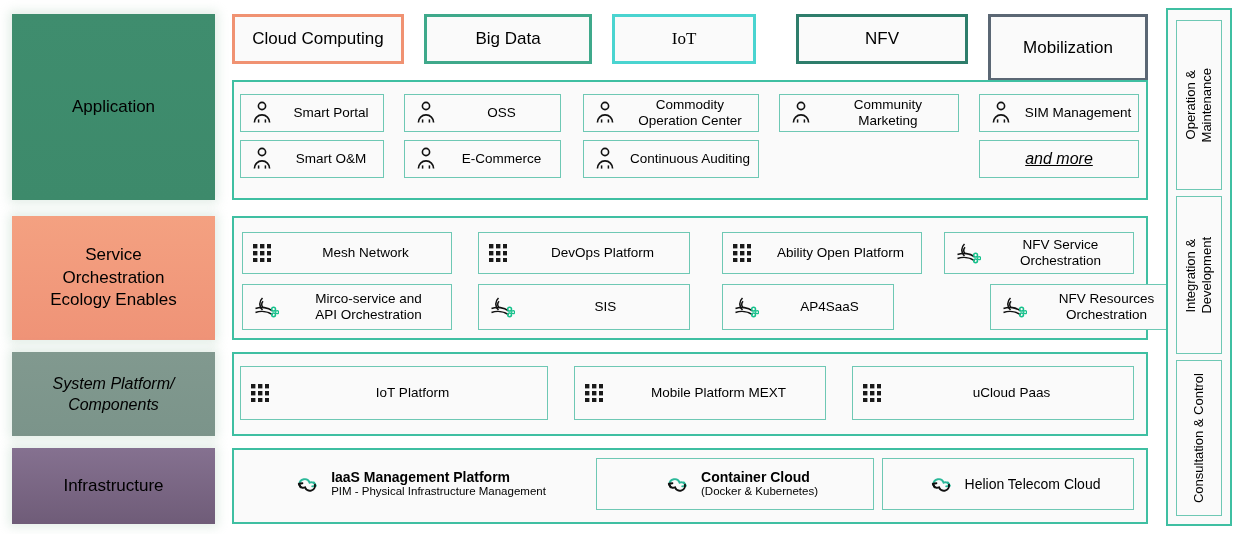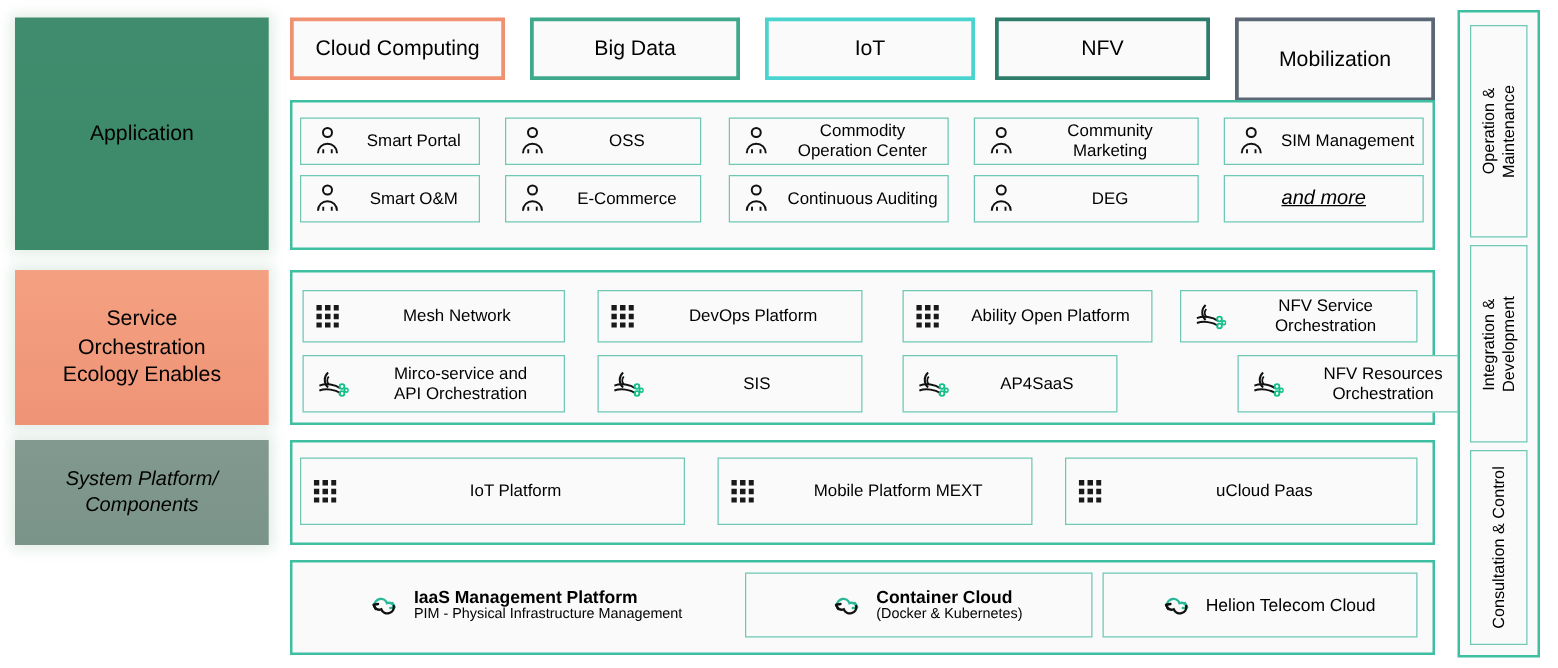--- a/index.html
+++ b/index.html
@@ -93,40 +93,43 @@
 </head>
 <body>
 
 <div id="stage">
     <div class="tab orange" style="left: 232px; top: 14px; width: 172px; height: 50px;">
       <span>Cloud Computing</span>
     </div>
     <div class="tab green" style="left: 424px; top: 14px; width: 168px; height: 50px;">
       <span>Big Data</span>
     </div>
-    <div class="tab cyan" style="left: 612px; top: 14px; width: 168px; height: 50px;">
+    <div class="tab cyan" style="left: 612px; top: 14px; width: 144px; height: 50px; font-family: Liberation Serif, serif;">
       <span>IoT</span>
     </div>
     <div class="tab teal" style="left: 796px; top: 14px; width: 172px; height: 50px;">
       <span>NFV</span>
     </div>
     <div class="tab slate" style="left: 988px; top: 14px; width: 160px; height: 67px;">
       <span>Mobilization</span>
     </div>
     <div class="layer-label app" style="left: 12px; top: 14px; width: 203px; height: 186px;">
       <span style="white-space: pre-line;">Application</span>
     </div>
     <div class="layer-label svc" style="left: 12px; top: 216px; width: 203px; height: 124px;">
       <span style="white-space: pre-line;">Service
 Orchestration
 Ecology Enables</span>
     </div>
     <div class="layer-label sys" style="left: 12px; top: 352px; width: 203px; height: 84px;">
       <span style="white-space: pre-line; font-style: italic;">System Platform/
 Components</span>
+    </div>
+    <div class="layer-label infra" style="left: 12px; top: 448px; width: 203px; height: 76px;">
+      <span style="white-space: pre-line;">Infrastructure</span>
     </div>
     <div class="layer-box" style="left: 232px; top: 80px; width: 916px; height: 120px;"></div>
     <div class="layer-box" style="left: 232px; top: 216px; width: 916px; height: 124px;"></div>
     <div class="layer-box" style="left: 232px; top: 352px; width: 916px; height: 84px;"></div>
     <div class="layer-box" style="left: 232px; top: 448px; width: 916px; height: 76px;"></div>
     <div class="cell left-ico" style="left: 240px; top: 94px; width: 144px; height: 38px;">
       <svg class="ico person" viewBox="0 0 22 24">
         <circle cx="11" cy="5" r="3.6" fill="none" stroke="#111" stroke-width="1.6"></circle>
         <path d="M3.4 21.5 A7.6 7.6 0 0 1 18.6 21.5" fill="none" stroke="#111" stroke-width="1.6"></path>
         <line x1="7.6" y1="18.4" x2="7.6" y2="21.6" stroke="#111" stroke-width="1.5"></line>
@@ -191,29 +194,20 @@
       <span class="lbl" style="white-space: pre-line;">E-Commerce</span>
     </div>
     <div class="cell left-ico" style="left: 583px; top: 140px; width: 176px; height: 38px;">
       <svg class="ico person" viewBox="0 0 22 24">
         <circle cx="11" cy="5" r="3.6" fill="none" stroke="#111" stroke-width="1.6"></circle>
         <path d="M3.4 21.5 A7.6 7.6 0 0 1 18.6 21.5" fill="none" stroke="#111" stroke-width="1.6"></path>
         <line x1="7.6" y1="18.4" x2="7.6" y2="21.6" stroke="#111" stroke-width="1.5"></line>
         <line x1="14.4" y1="18.4" x2="14.4" y2="21.6" stroke="#111" stroke-width="1.5"></line>
       </svg>
       <span class="lbl" style="white-space: pre-line;">Continuous Auditing</span>
-    </div>
-    <div class="cell left-ico" style="left: 779px; top: 140px; width: 180px; height: 38px;">
-      <svg class="ico person" viewBox="0 0 22 24">
-        <circle cx="11" cy="5" r="3.6" fill="none" stroke="#111" stroke-width="1.6"></circle>
-        <path d="M3.4 21.5 A7.6 7.6 0 0 1 18.6 21.5" fill="none" stroke="#111" stroke-width="1.6"></path>
-        <line x1="7.6" y1="18.4" x2="7.6" y2="21.6" stroke="#111" stroke-width="1.5"></line>
-        <line x1="14.4" y1="18.4" x2="14.4" y2="21.6" stroke="#111" stroke-width="1.5"></line>
-      </svg>
-      <span class="lbl" style="white-space: pre-line;">DEG</span>
     </div>
     <div class="cell" style="left: 979px; top: 140px; width: 160px; height: 38px;">
       <span class="lbl andmore" style="white-space: pre-line;">and more</span>
     </div>
     <div class="cell left-ico" style="left: 242px; top: 232px; width: 210px; height: 42px;">
       <svg class="ico grid" viewBox="0 0 18 18">
         <rect class="dot" x="0" y="0" width="4.4" height="4.4"></rect>
         <rect class="dot" x="7" y="0" width="4.4" height="4.4"></rect>
         <rect class="dot" x="14" y="0" width="4.4" height="4.4"></rect>
         <rect class="dot" x="0" y="7" width="4.4" height="4.4"></rect>

